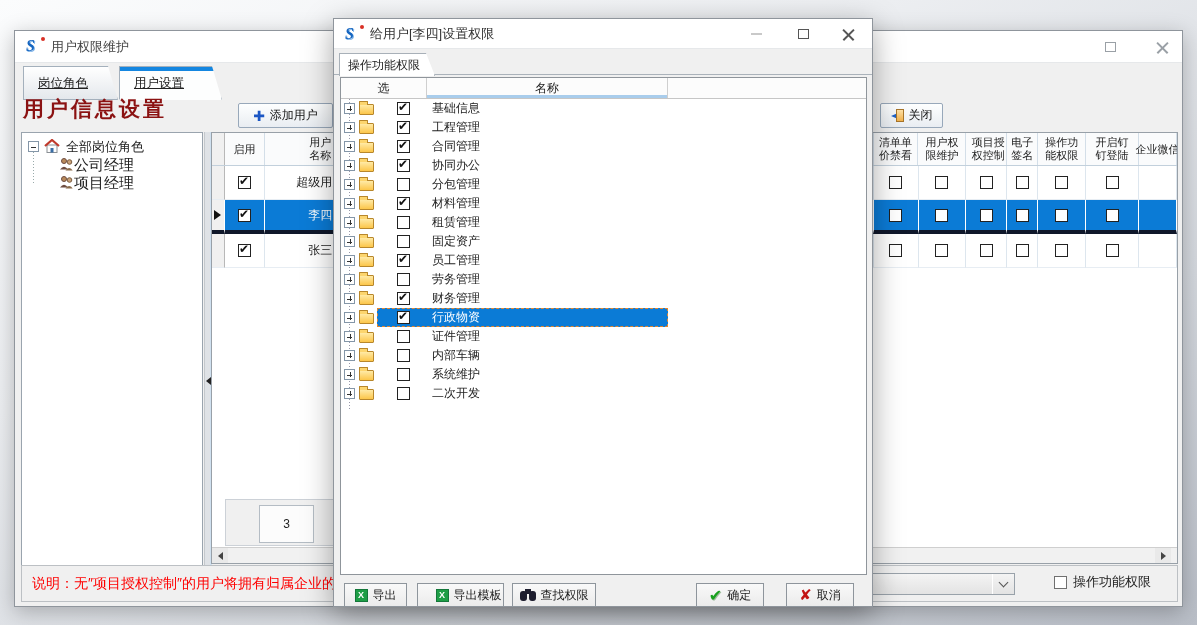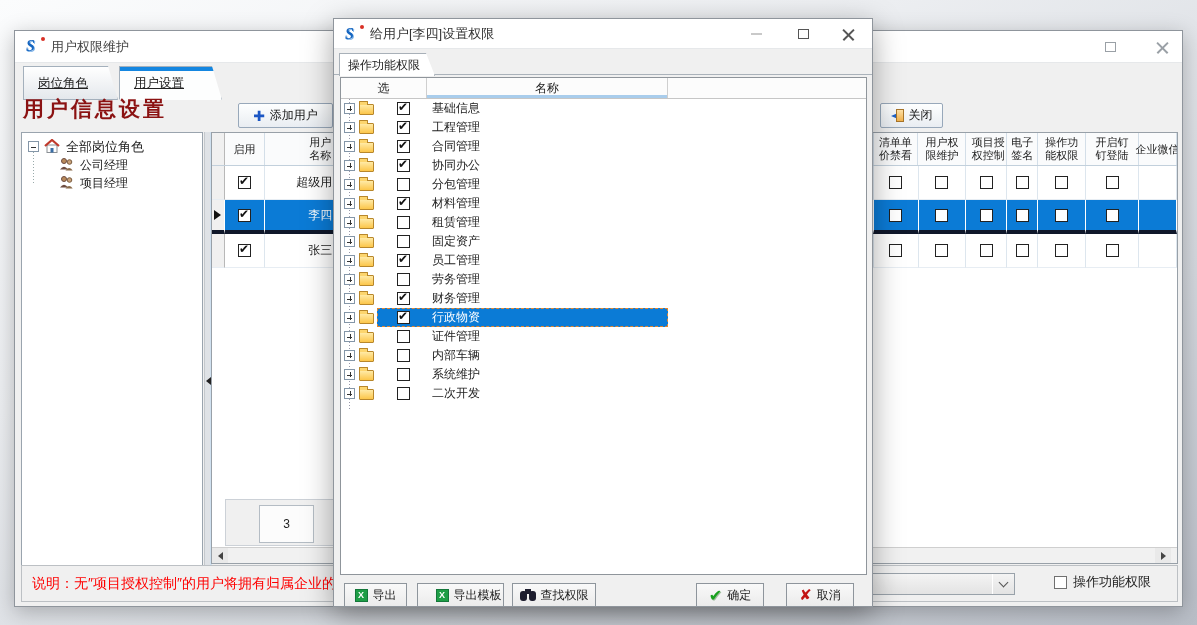--- a/index.html
+++ b/index.html
@@ -68,21 +68,21 @@
   .role-panel { position:absolute; left:6px; top:101px; width:182px; height:434px; background:#fff;
                 border:1px solid #9aa4ae; overflow:hidden; }
   .tree-root { position:absolute; left:0; top:5px; height:18px; width:100%; }
   .minusbox { position:absolute; left:6px; top:3px; width:11px; height:11px; background:#fff;
               border:1px solid #8496a8; }
   .minusbox::before { content:""; position:absolute; left:2px; top:4.5px; width:5px; height:1px; background:#333; }
   .house-ico { position:absolute; left:22px; top:1px; }
   .people-ico { position:absolute; left:36px; top:1px; }
   .tree-root .tlabel { position:absolute; left:44px; line-height:18px; font-size:13px; }
   .tree-child { position:absolute; left:0; height:18px; width:100%; }
-  .tree-child .tlabel { position:absolute; left:58px; line-height:18px; font-size:12px; }
+  .tree-child .tlabel { position:absolute; left:52px; line-height:18px; font-size:15px; }
   .tree-vline { position:absolute; left:11px; top:16px; width:1px; height:35px;
                 background:repeating-linear-gradient(to bottom,#9aa 0 1px,transparent 1px 3px); }
 
   
   .splitter { position:absolute; left:189px; top:101px; width:8px; height:434px;
               background:linear-gradient(to right,#dfe2e6 0 5px,#cfe0ef 5px 8px);
               border-left:1px solid #c4c8cc; }
   .splitter-arrow { position:absolute; left:1px; top:245px; width:0; height:0;
               border-top:4px solid transparent; border-bottom:4px solid transparent;
               border-right:5px solid #222; }

